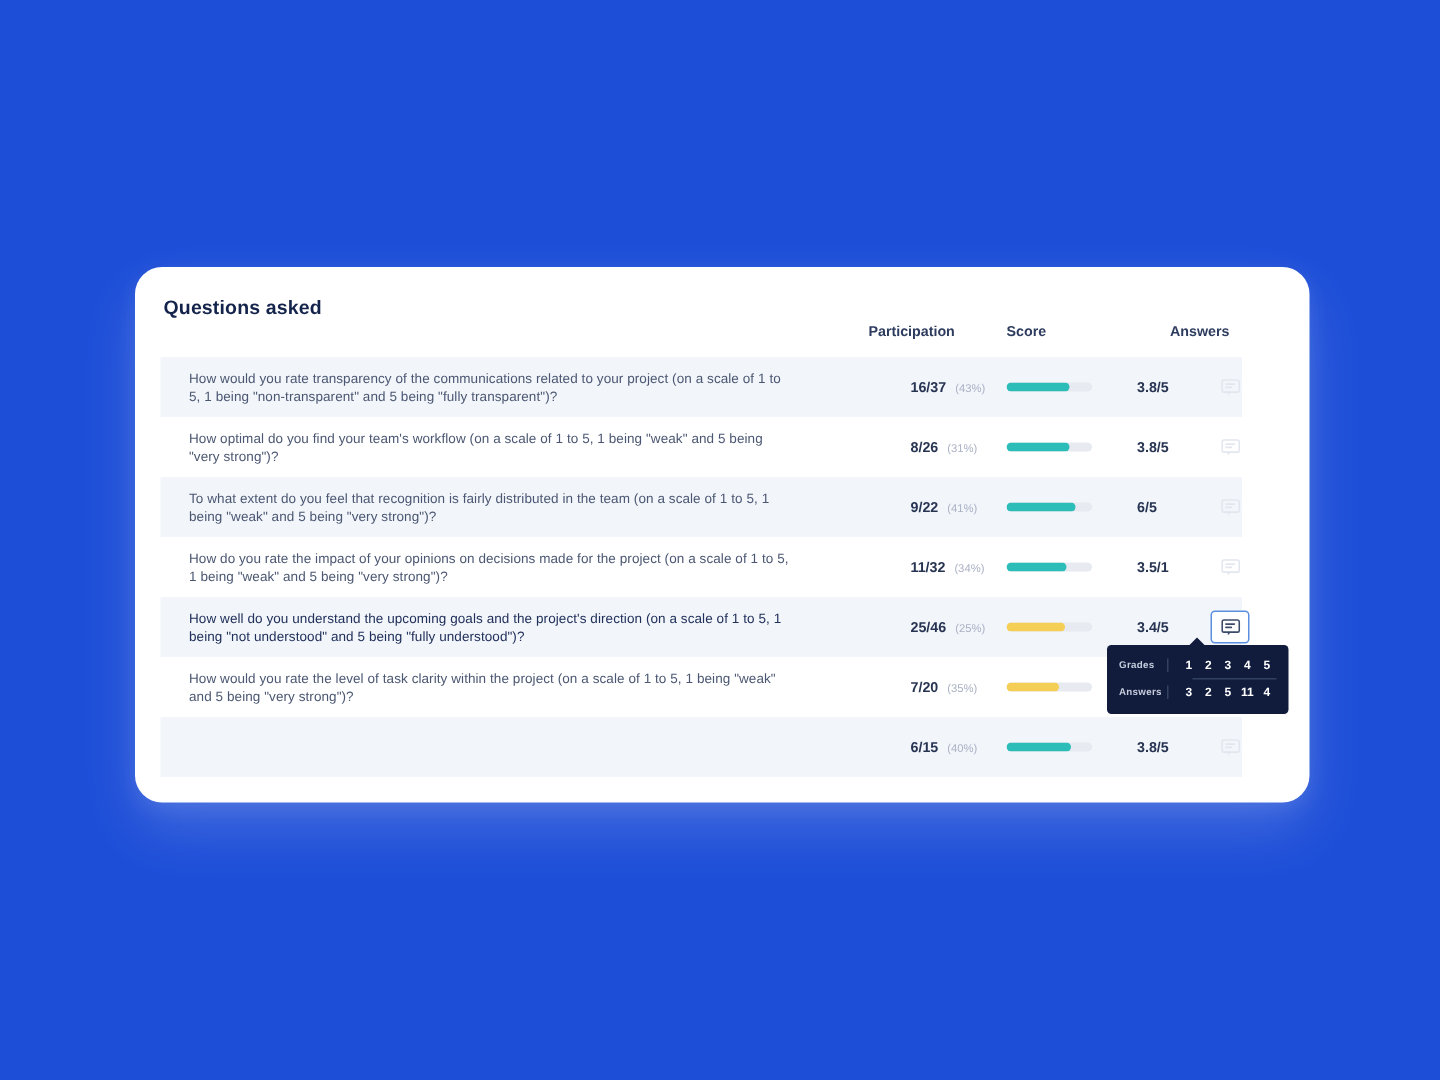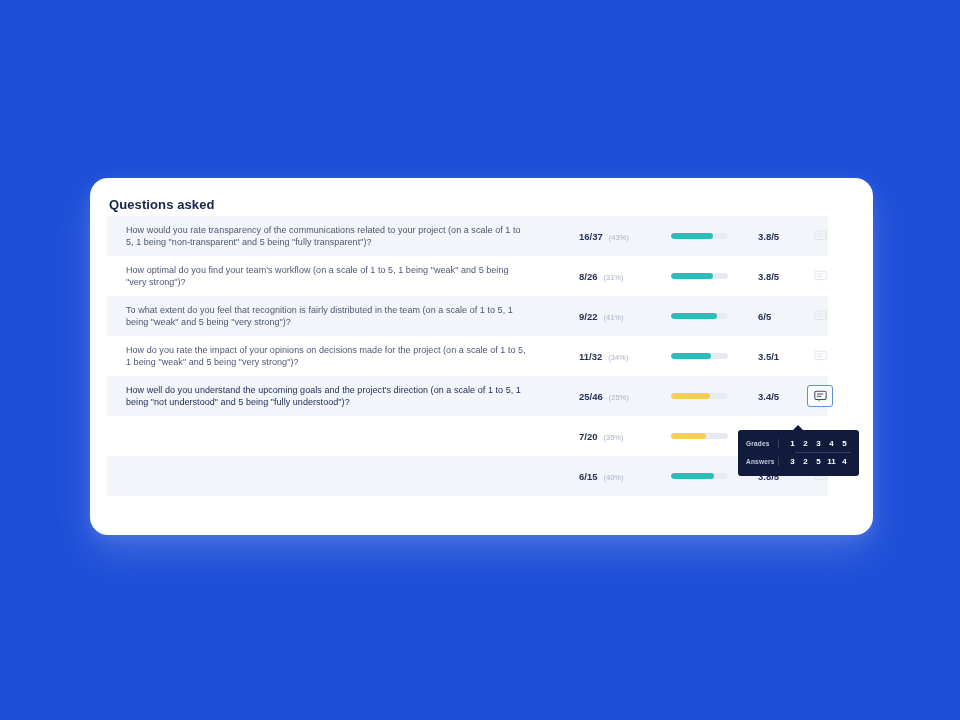--- a/index.html
+++ b/index.html
@@ -67,21 +67,21 @@
     width: 400px;
     font-size: 9px;
     line-height: 12px;
     color: #4b5772;
     letter-spacing: 0.05px;
   }
   .row.highlight .q-cell { color: #20305a; }
 
   .p-cell {
     position: absolute;
-    left: 472px;
+    left: 500px;
     display: flex;
     align-items: baseline;
     gap: 6px;
     white-space: nowrap;
     text-align: right;
   }
   .p-frac { font-size: 9.5px; font-weight: bold; color: #263351; }
   .p-pct  { font-size: 7.5px; color: #a9b1c4; }
 
   .s-cell { position: absolute; left: 564px; display: flex; align-items: center; }
@@ -165,20 +165,25 @@
 <body>
 
 <div id="stage">
 
   <div class="card">
 
     <div class="card-title">Questions asked</div>
 
     <div class="table">
 
+      <div class="thead">
+        <div class="th participation">Participation</div>
+        <div class="th score">Score</div>
+        <div class="th answers">Answers</div>
+      </div>
 
       <div class="rows" id="rows-container">
           <div class="row alt">
             <div class="q-cell">How would you rate transparency of the communications related to your project (on a scale of 1 to 5, 1 being "non-transparent" and 5 being "fully transparent")?</div>
             <div class="p-cell">
               <span class="p-frac">16/37</span>
               <span class="p-pct">(43%)</span>
             </div>
             <div class="s-cell">
               <div class="bar-track">
@@ -273,20 +278,21 @@
             <div class="a-cell active">
               <svg class="chat-ico" width="13" height="13" viewBox="0 0 16 16" fill="none" aria-hidden="true">
                 <rect x="1" y="1.6" width="14" height="10" rx="1.4" stroke="#3c4a6b" stroke-width="1.3" fill="none"></rect>
                 <path d="M5.6 11.6 L5.6 14.2 L8.1 11.6 Z" fill="#3c4a6b"></path>
                 <line x1="4" y1="5" x2="11" y2="5" stroke="#3c4a6b" stroke-width="1.3" stroke-linecap="round"></line>
                 <line x1="4" y1="7.7" x2="8.5" y2="7.7" stroke="#3c4a6b" stroke-width="1.3" stroke-linecap="round"></line>
               </svg>
             </div>
           </div>
           <div class="row">
+            <div class="q-cell">How would you rate the level of task clarity within the project (on a scale of 1 to 5, 1 being "weak" and 5 being "very strong")?</div>
             <div class="p-cell">
               <span class="p-frac">7/20</span>
               <span class="p-pct">(35%)</span>
             </div>
             <div class="s-cell">
               <div class="bar-track">
                 <div class="bar-fill" style="width: 62%; background: rgb(245, 206, 85);"></div>
               </div>
             </div>
             <div class="v-cell">3.</div>

